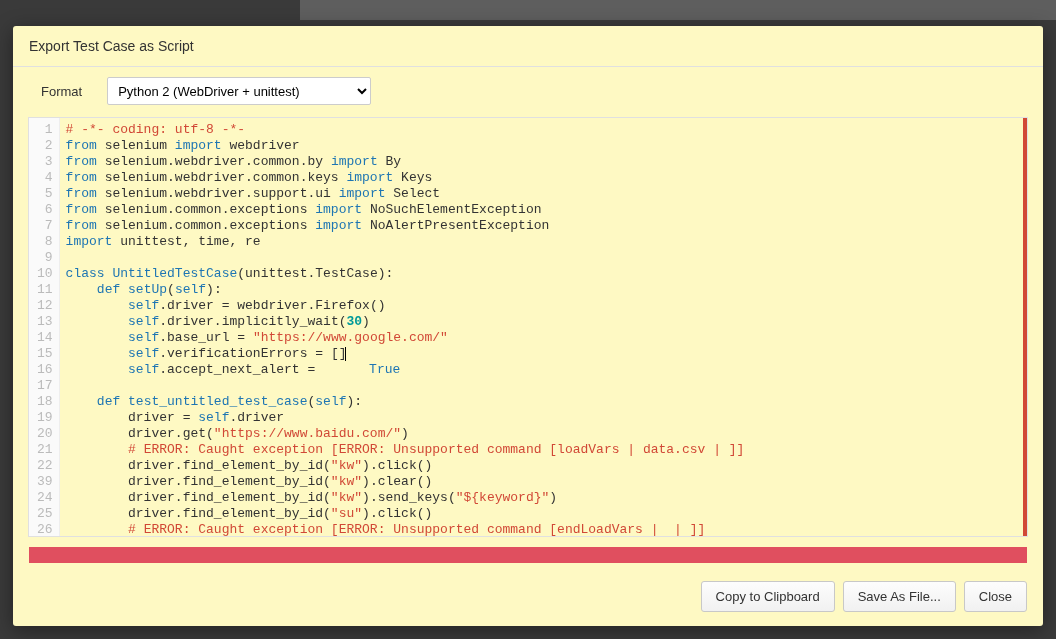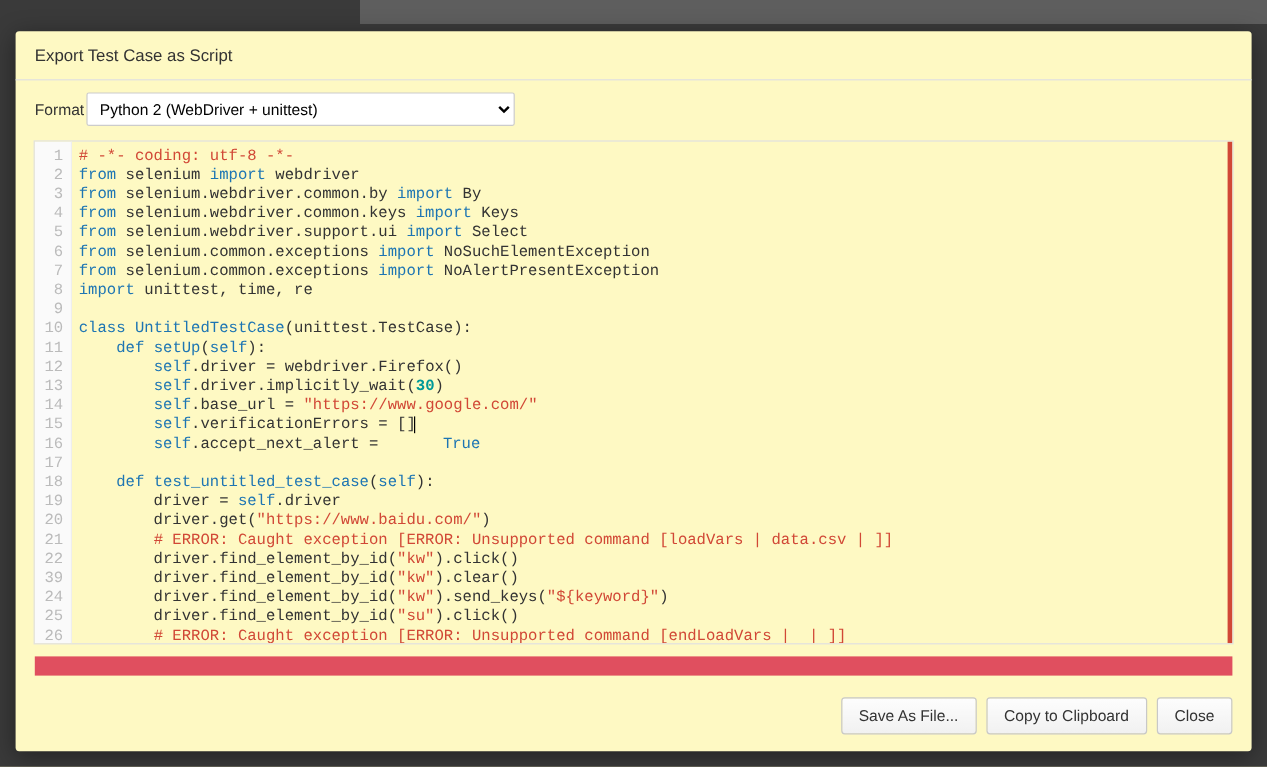--- a/index.html
+++ b/index.html
@@ -2,23 +2,23 @@
 <html><head>
 <meta charset="utf-8">
 <style>
   * { box-sizing: border-box; margin: 0; padding: 0; }
   body { font-family: Arial, Helvetica, sans-serif; font-size: 13px; background: #3a3a3a; width: 1056px; height: 639px; overflow: hidden; position: relative; }
   .bg-text { position: absolute; top: 2px; left: 16px; color: #d14836; font-size: 12px; opacity: 0.6; margin-top: 44px; }
   .bg-panel { position: absolute; top: 0; left: 300px; right: 0; height: 20px; background: #f0f0f0; opacity: 0.2; }
 
   .modal { position: absolute; top: 26px; left: 13px; right: 13px; bottom: 13px; background: #fef9c3; border-radius: 3px; box-shadow: 0 4px 20px rgba(0,0,0,0.4); display: flex; flex-direction: column; }
   .modal-header { padding: 12px 16px; border-bottom: 1px solid #e0e0e0; font-size: 14px; color: #333; }
-  .toolbar { display: flex; align-items: center; padding: 10px 16px 12px; gap: 2px; font-size: 13px; color: #333; }
+  .toolbar { display: flex; align-items: center; padding: 10px 28px 12px; gap: 25px; font-size: 13px; color: #333; }
   .toolbar label { color: #333; }
-  .toolbar select { width: 357px; padding: 4px 6px; font-size: 13px; border: 1px solid #ccc; border-radius: 2px; background: #fff; height: 28px; }
+  .toolbar select { width: 264px; padding: 4px 6px; font-size: 13px; border: 1px solid #ccc; border-radius: 2px; background: #fff; height: 28px; }
   .format-hint { color: #555; }
   .format-hint a { color: #d14836; text-decoration: none; }
 
   .code-container { flex: 1; margin: 0 15px 10px 15px; border: 1px solid #e0e0e0; display: flex; overflow: hidden; position: relative; }
   .gutter { background: #fafafa; color: #bbb; text-align: right; padding: 4px 6px 4px 8px; font-family: "Consolas","Menlo","Courier New",monospace; font-size: 13px; line-height: 16px; user-select: none; border-right: 1px solid #eee; min-width: 30px;}
   .code { flex: 1; padding: 4px 6px 4px 6px; font-family: "Consolas","Menlo","Courier New",monospace; font-size: 13px; line-height: 16px; white-space: pre; color: #333; overflow: hidden; }
   .code .line { display: block; height: 16px; }
   .kw  { color: #1d75b3; }   
   .self{ color: #1d75b3; }
   .name-def { color: #1d75b3; } 
@@ -81,17 +81,17 @@
         <div>25</div>
         <div>26</div>
       </div>
     <div class="code" id="code"><span class="line"><span class="cmt"># -*- coding: utf-8 -*-</span></span><span class="line"><span class="kw">from</span> selenium <span class="kw">import</span> webdriver</span><span class="line"><span class="kw">from</span> selenium.webdriver.common.by <span class="kw">import</span> By</span><span class="line"><span class="kw">from</span> selenium.webdriver.common.keys <span class="kw">import</span> Keys</span><span class="line"><span class="kw">from</span> selenium.webdriver.support.ui <span class="kw">import</span> Select</span><span class="line"><span class="kw">from</span> selenium.common.exceptions <span class="kw">import</span> NoSuchElementException</span><span class="line"><span class="kw">from</span> selenium.common.exceptions <span class="kw">import</span> NoAlertPresentException</span><span class="line"><span class="kw">import</span> unittest, time, re</span><span class="line"></span><span class="line"><span class="kw">class</span> <span class="name-cls">UntitledTestCase</span>(unittest.TestCase):</span><span class="line">    <span class="kw">def</span> <span class="name-def">setUp</span>(<span class="self">self</span>):</span><span class="line">        <span class="self">self</span>.driver = webdriver.Firefox()</span><span class="line">        <span class="self">self</span>.driver.implicitly_wait(<span class="num">30</span>)</span><span class="line">        <span class="self">self</span>.base_url = <span class="str">"https://www.google.com/"</span></span><span class="line">        <span class="self">self</span>.verificationErrors = []<span class="cursor"></span></span><span class="line">        <span class="self">self</span>.accept_next_alert = <span class="bi">True</span></span><span class="line"></span><span class="line">    <span class="kw">def</span> <span class="name-def">test_untitled_test_case</span>(<span class="self">self</span>):</span><span class="line">        driver = <span class="self">self</span>.driver</span><span class="line">        driver.get(<span class="str">"https://www.baidu.com/"</span>)</span><span class="line">        <span class="err"># ERROR: Caught exception [ERROR: Unsupported command [loadVars | data.csv | ]]</span></span><span class="line">        driver.find_element_by_id(<span class="str">"kw"</span>).click()</span><span class="line">        driver.find_element_by_id(<span class="str">"kw"</span>).clear()</span><span class="line">        driver.find_element_by_id(<span class="str">"kw"</span>).send_keys(<span class="str">"${keyword}"</span>)</span><span class="line">        driver.find_element_by_id(<span class="str">"su"</span>).click()</span><span class="line">        <span class="err"># ERROR: Caught exception [ERROR: Unsupported command [endLoadVars |  | ]]</span></span></div>
     <div class="right-strip"></div>
   </div>
 
   <div class="pink-bar"></div>
 
   <div class="footer">
+    <button class="btn">Copy to Clipboard</button>
     <button class="btn">Save As File...</button>
-    <button class="btn">Copy to Clipboard</button>
     <button class="btn">Close</button>
   </div>
 </div>
 
 </body></html>

